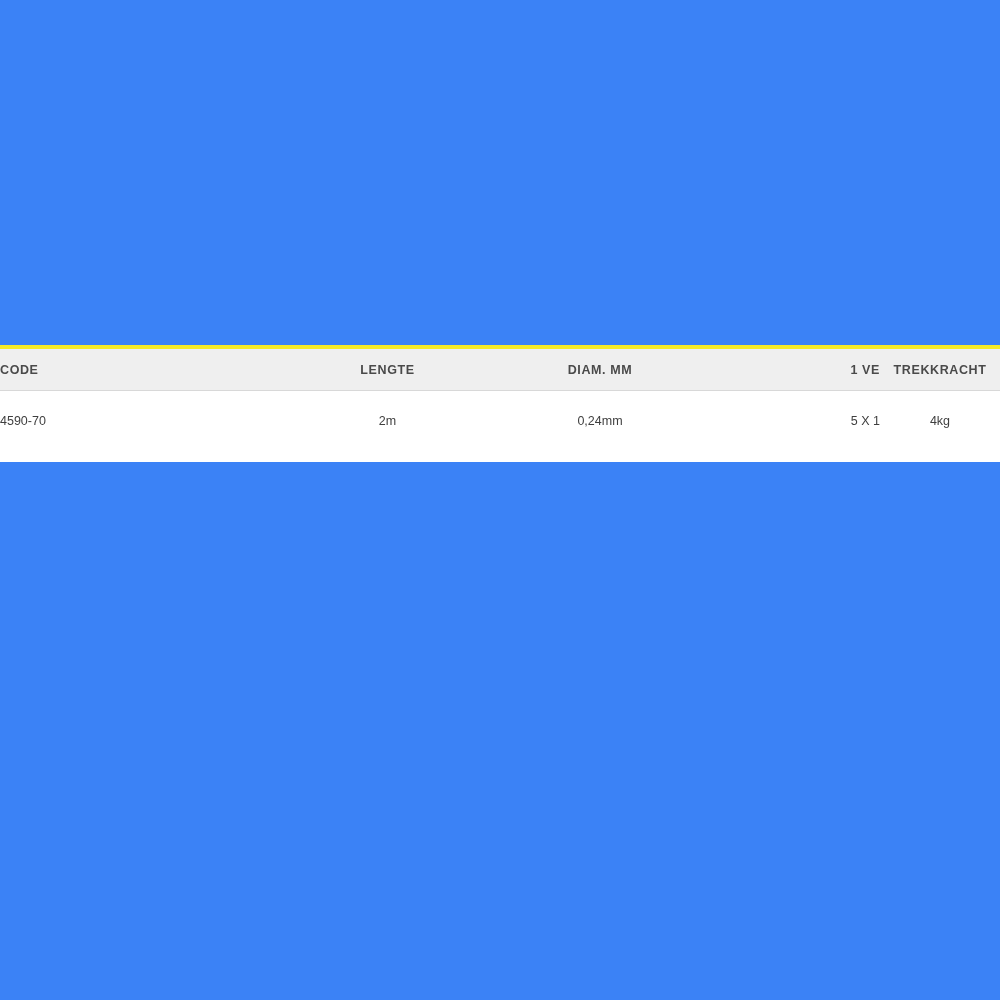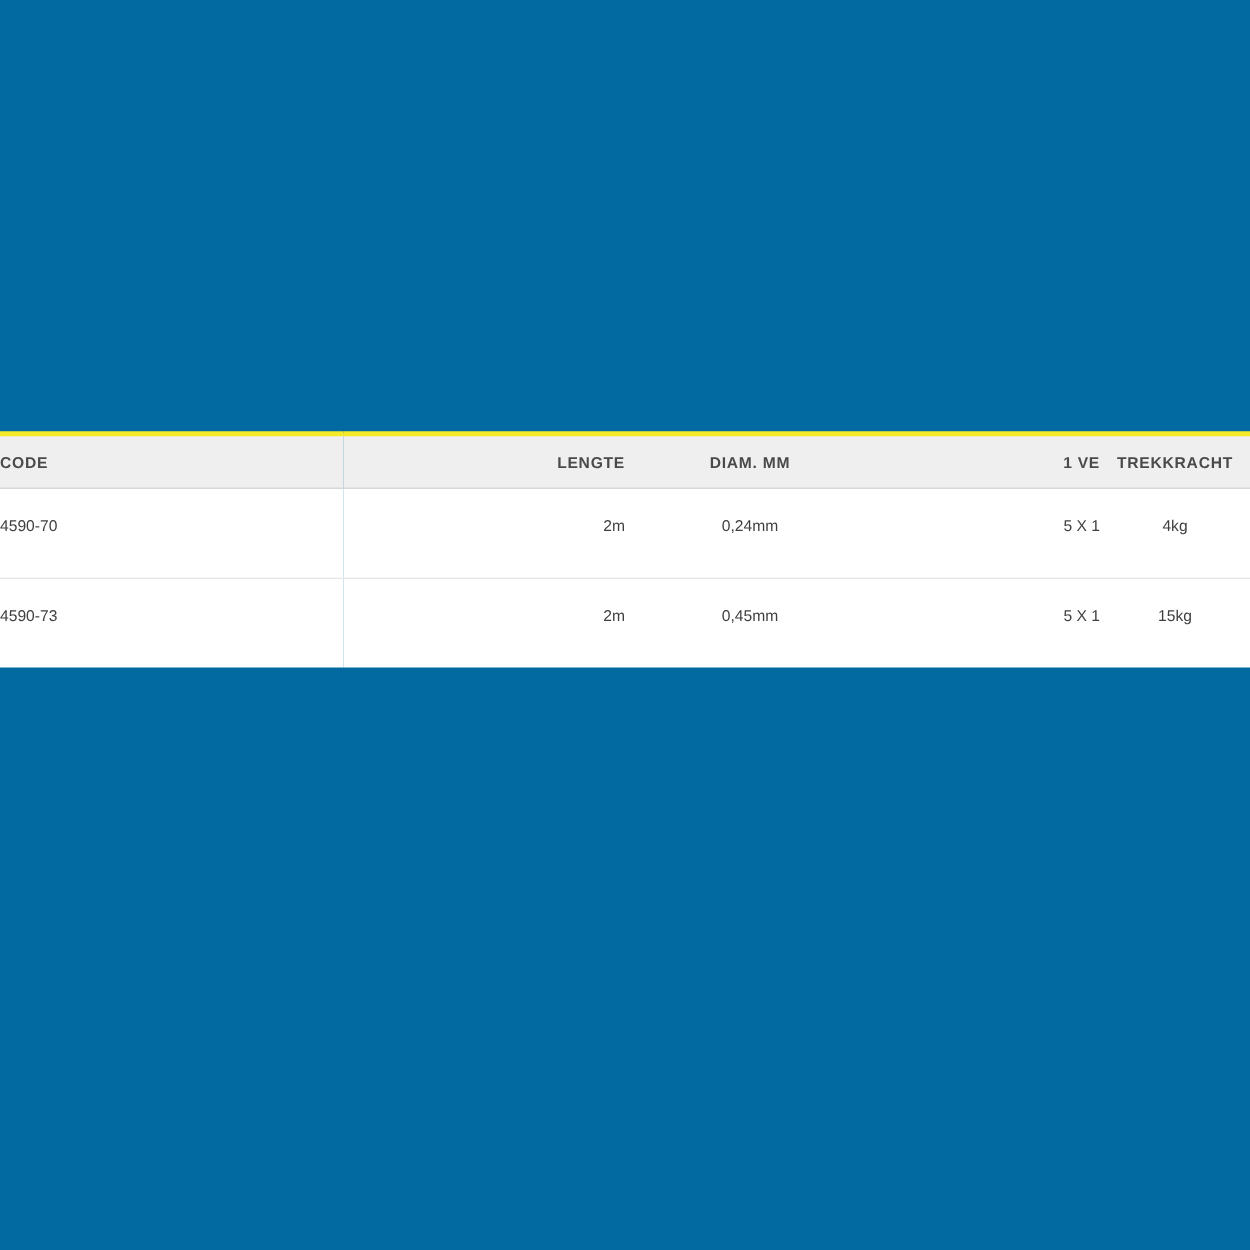--- a/index.html
+++ b/index.html
@@ -10,21 +10,21 @@
     width: 1000px;
     height: 1000px;
     background: #ffffff;
     font-family: "Liberation Sans", sans-serif;
     overflow: hidden;
   }
   .page {
     position: relative;
     width: 1000px;
     height: 1000px;
-    background: #0369a1;
+    background: #3b82f6;
   }
   .spec-table-wrap {
     position: absolute;
     top: 345px;
     left: 0;
     width: 1000px;
   }
   table.spec-table {
     width: 1000px;
     border-collapse: collapse;
@@ -50,21 +50,21 @@
     padding: 23px 0 34px 0;
     border-bottom: 1px solid #ececec;
     background: #ffffff;
     white-space: nowrap;
   }
   table.spec-table tbody tr:last-child td {
     border-bottom: none;
   }
   
   .col-code   { width: 275px; text-align: left; padding-left: 0px; }
-  .col-lengte { width: 225px; text-align: right; }
+  .col-lengte { width: 225px; text-align: center; }
   .col-diam   { width: 200px; text-align: center; }
   .col-ve     { width: 180px; text-align: right; }
   .col-trek   { width: 120px; text-align: center; padding-right: 0px; }
 
   .cell-code { padding-left: 0px; }
   .cell-trek { padding-right: 0px; margin-top: 20px; }
 </style>
 </head>
 <body>
 
@@ -82,24 +82,17 @@
         </tr>
       </thead>
       <tbody>
         <tr>
           <td class="col-code cell-code">4590-70</td>
           <td class="col-lengte">2m</td>
           <td class="col-diam">0,24mm</td>
           <td class="col-ve">5 X 1</td>
           <td class="col-trek cell-trek">4kg</td>
         </tr>
-        <tr>
-          <td class="col-code cell-code">4590-73</td>
-          <td class="col-lengte">2m</td>
-          <td class="col-diam">0,45mm</td>
-          <td class="col-ve">5 X 1</td>
-          <td class="col-trek cell-trek">15kg</td>
-        </tr>
       </tbody>
     </table>
   </div>
 
 </div>
 
 </body></html>

